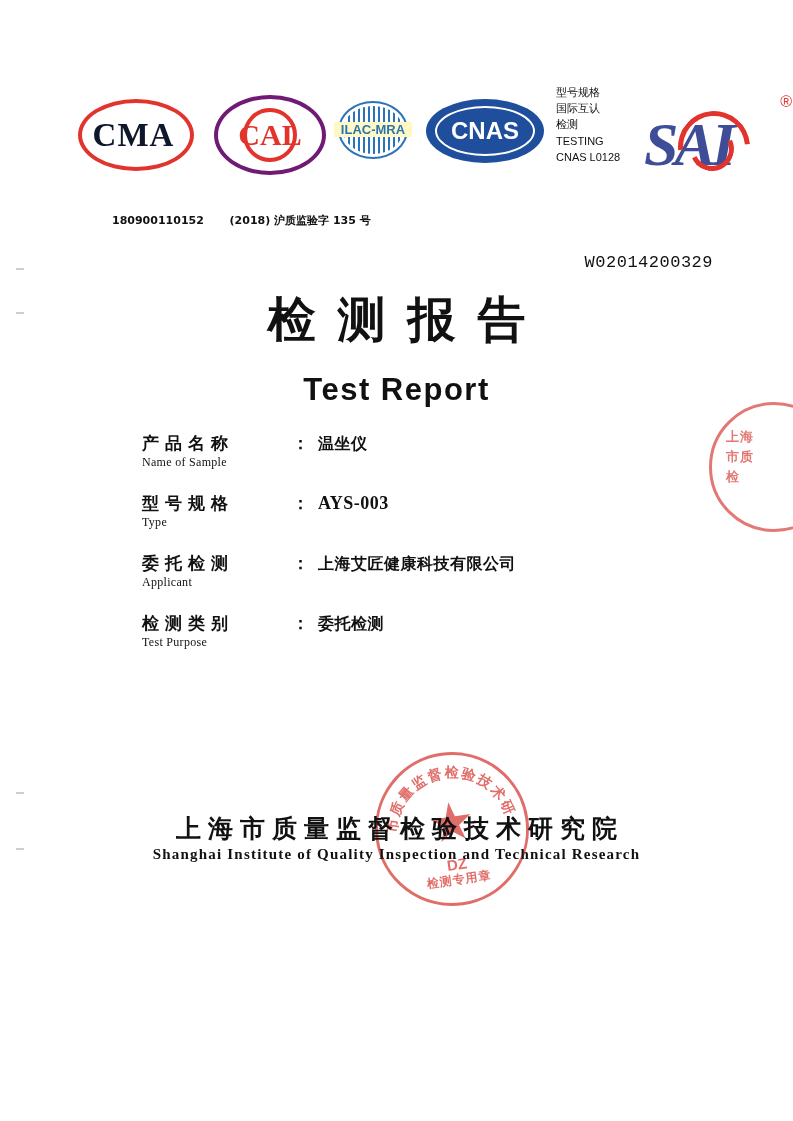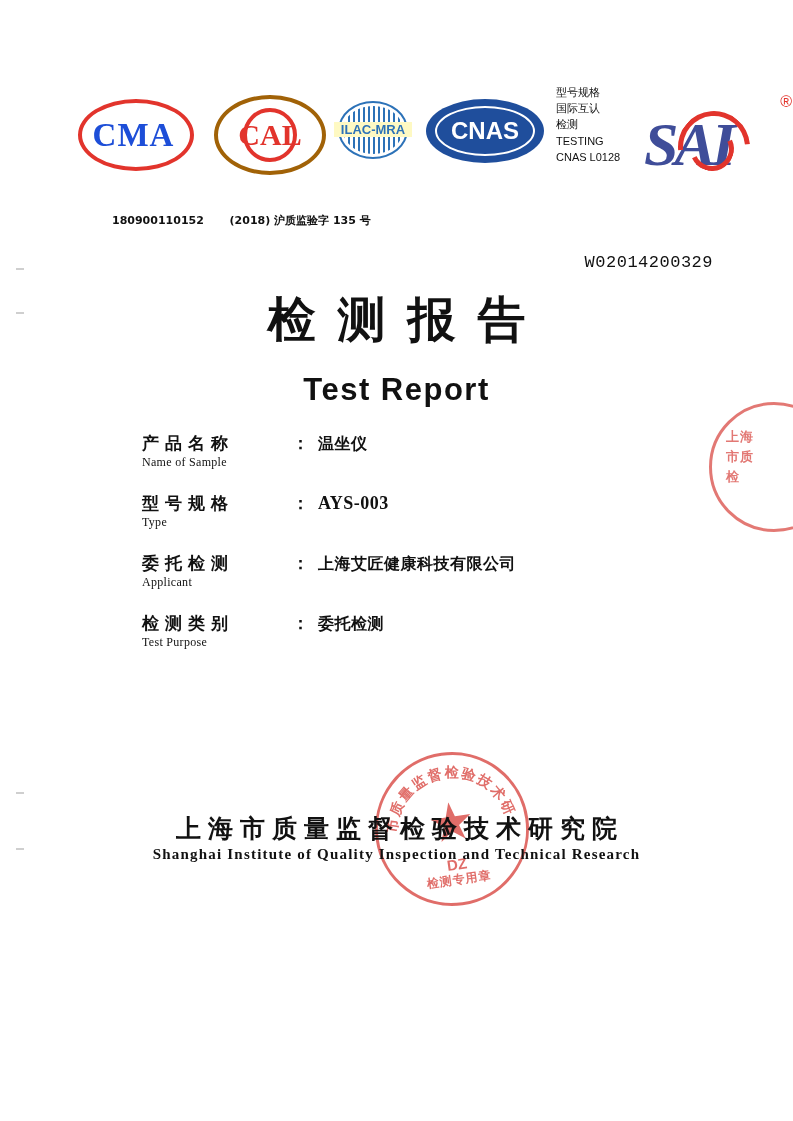--- a/index.html
+++ b/index.html
@@ -50,30 +50,30 @@
   .cma-text {
     position: absolute;
     left: 0; right: 5px;
     top: 50%;
     transform: translateY(-50%);
     text-align: center;
     font-family: "Liberation Serif", serif;
     font-weight: bold;
     font-size: 33px;
     letter-spacing: 1px;
-    color: #1d4ed8;
+    color: #0f172a;
   }
 
   
   .logo-cal { left: 136px; top: 10px; }
   .cal-outer {
     position: relative;
     width: 104px;
     height: 72px;
-    border: 4px solid #a16207;
+    border: 4px solid #701a75;
     border-radius: 50%;
   }
   .cal-inner {
     position: absolute;
     left: 50%;
     top: 50%;
     transform: translate(-50%,-50%);
     width: 46px;
     height: 46px;
     border: 4px solid #e2342c;

